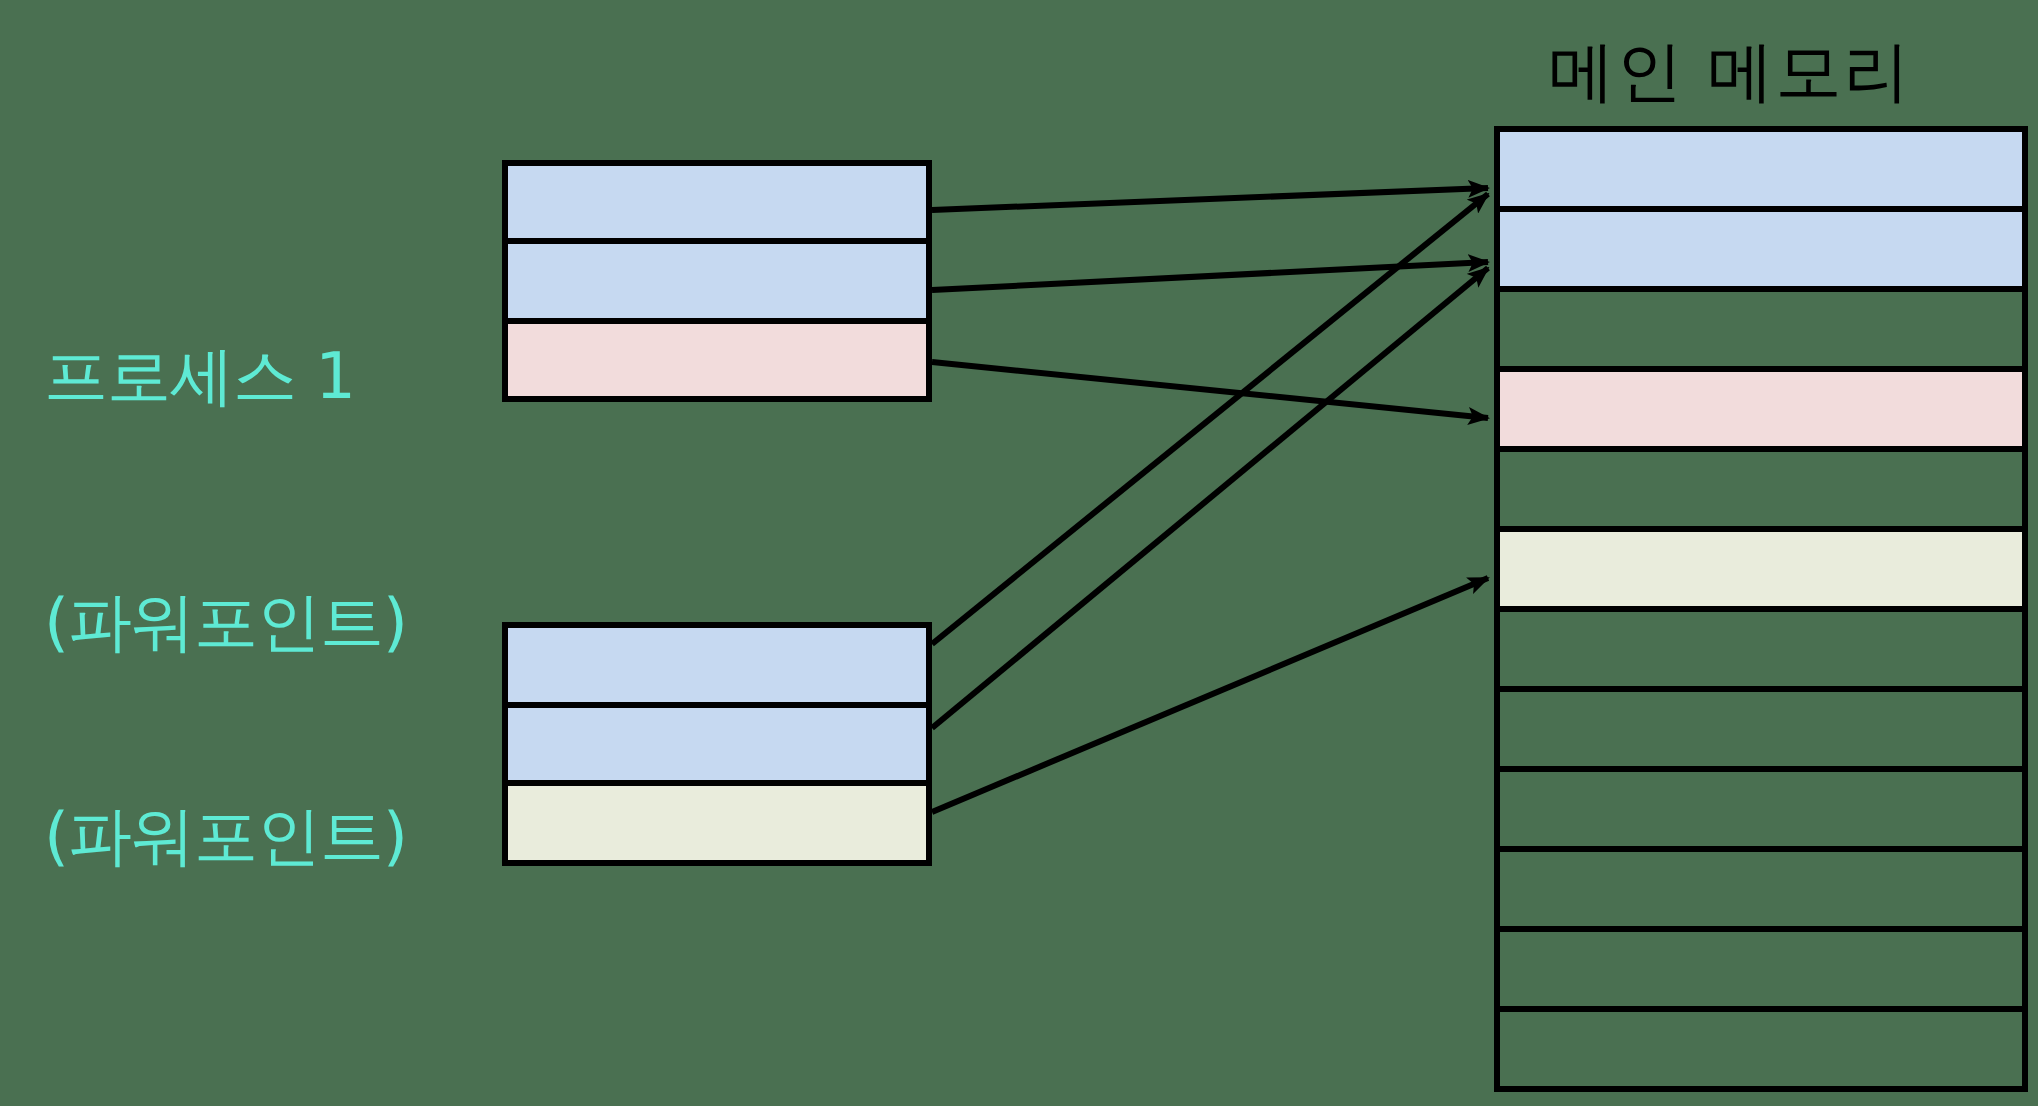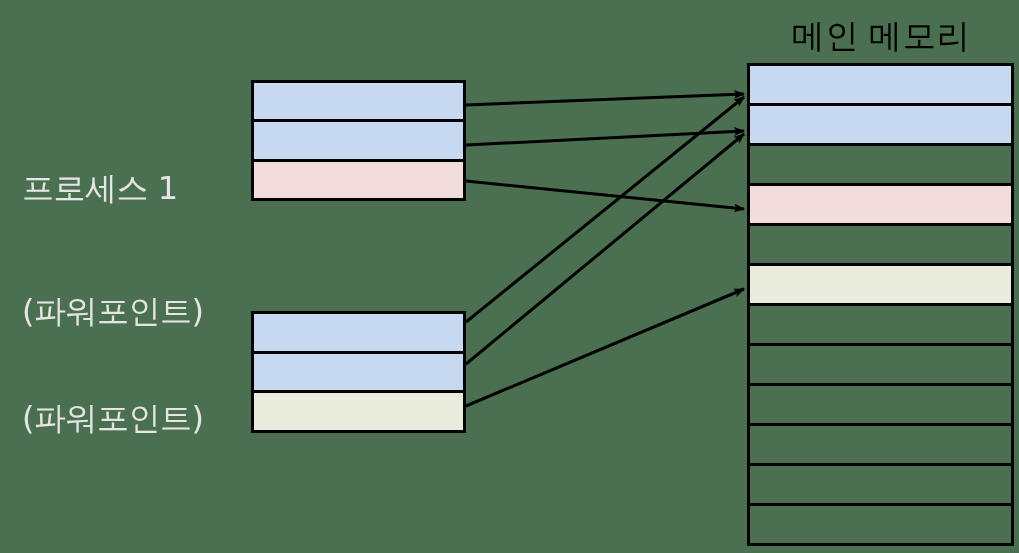--- a/index.html
+++ b/index.html
@@ -11,21 +11,21 @@
   #stage {
     position: relative;
     width: 1019px;
     height: 553px;
     background: #4a7051;
     overflow: hidden;
     font-family: "DejaVu Sans", "Liberation Sans", sans-serif;
   }
   .label-block {
     position: absolute;
-    color: #e5e5e5;
+    color: #5eead4;
     font-size: 32px;
     line-height: 1.28;
     letter-spacing: -0.5px;
     white-space: pre;
     font-weight: 400;
   }
   .mem-title {
     position: absolute;
     color: #000000;
     font-size: 33px;
@@ -58,21 +58,21 @@
     height: 553px;
     pointer-events: none;
     overflow: visible;
   }
 </style>
 </head>
 <body>
 
 <div id="stage">
 
-  <div class="mem-title" id="mem-title" style="left:748px; top:14px; width:266px;font-family:Liberation Serif, serif;">메인 메모리</div>
+  <div class="mem-title" id="mem-title" style="left:732px; top:14px; width:266px;">메인 메모리</div>
 
   <div class="label-block" style="left:22px; top:86px;">
     <div>프로세스 1</div>
     <div>(파워포인트)</div>
   </div>
 
   <div class="label-block" style="left:22px; top:316px;">
     <div>(파워포인트)</div>
   </div>
 

